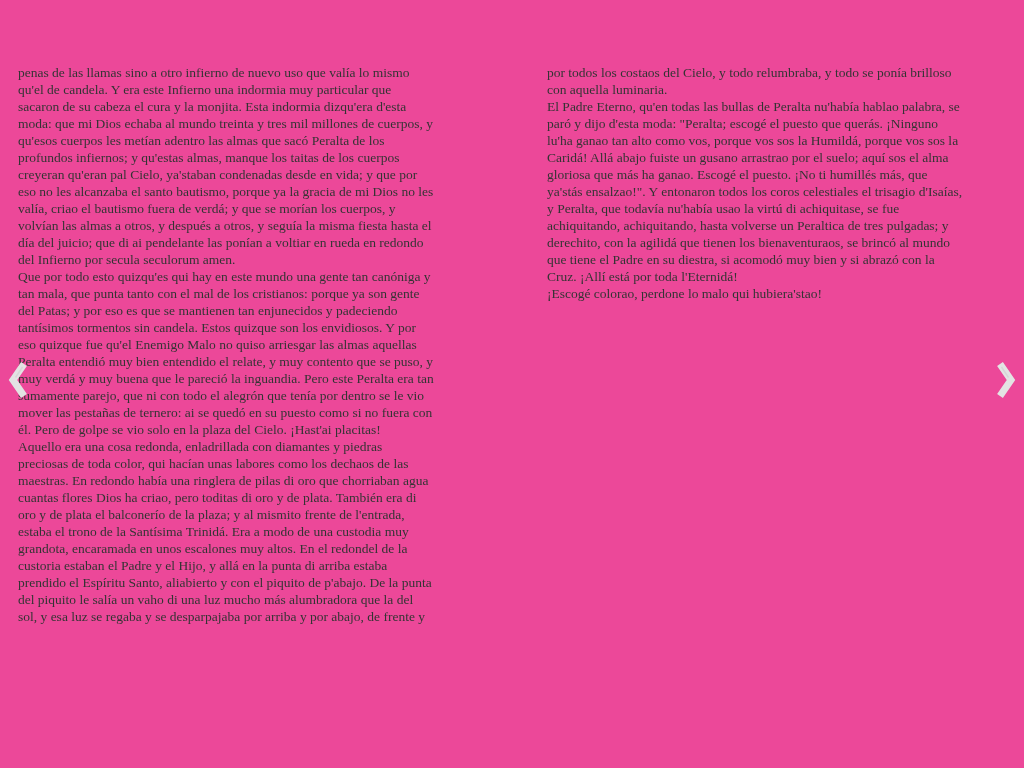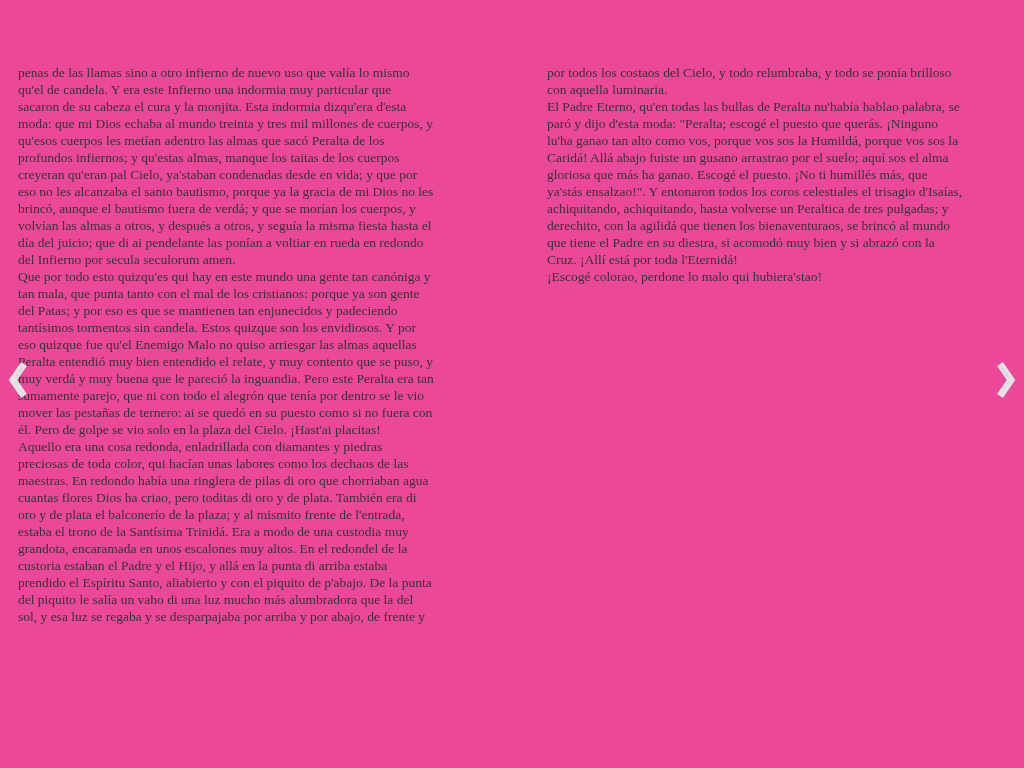--- a/index.html
+++ b/index.html
@@ -56,21 +56,21 @@
 
   <div class="column column-left">
       <div class="line"><span>penas de las llamas sino a otro infierno de nuevo uso que valía lo mismo</span></div>
       <div class="line"><span>qu'el de candela. Y era este Infierno una indormia muy particular que</span></div>
       <div class="line"><span>sacaron de su cabeza el cura y la monjita. Esta indormia dizqu'era d'esta</span></div>
       <div class="line"><span>moda: que mi Dios echaba al mundo treinta y tres mil millones de cuerpos, y</span></div>
       <div class="line"><span>qu'esos cuerpos les metían adentro las almas que sacó Peralta de los</span></div>
       <div class="line"><span>profundos infiernos; y qu'estas almas, manque los taitas de los cuerpos</span></div>
       <div class="line"><span>creyeran qu'eran pal Cielo, ya'staban condenadas desde en vida; y que por</span></div>
       <div class="line"><span>eso no les alcanzaba el santo bautismo, porque ya la gracia de mi Dios no les</span></div>
-      <div class="line"><span>brincó, aunque el bautismo fuera de verdá; y que se morían los cuerpos, y</span></div>
+      <div class="line"><span>valía, criao el bautismo fuera de verdá; y que se morían los cuerpos, y</span></div>
       <div class="line"><span>volvían las almas a otros, y después a otros, y seguía la misma fiesta hasta el</span></div>
       <div class="line"><span>día del juicio; que di ai pendelante las ponían a voltiar en rueda en redondo</span></div>
       <div class="line"><span>del Infierno por </span><span style="">secula seculorum amen.</span></div>
       <div class="line"><span>Que por todo esto quizqu'es qui hay en este mundo una gente tan canóniga y</span></div>
       <div class="line"><span>tan mala, que punta tanto con el mal de los cristianos: porque ya son gente</span></div>
       <div class="line"><span>del Patas; y por eso es que se mantienen tan enjunecidos y padeciendo</span></div>
       <div class="line"><span>tantísimos tormentos sin candela. Estos quizque son los envidiosos. Y por</span></div>
       <div class="line"><span>eso quizque fue qu'el Enemigo Malo no quiso arriesgar las almas aquellas</span></div>
       <div class="line"><span>Peralta entendió muy bien entendido el relate, y muy contento que se puso, y</span></div>
       <div class="line"><span>muy verdá y muy buena que le pareció la inguandia. Pero este Peralta era tan</span></div>
@@ -92,20 +92,21 @@
 
   <div class="column column-right">
       <div class="line"><span>por todos los costaos del Cielo, y todo relumbraba, y todo se ponía brilloso</span></div>
       <div class="line"><span>con aquella luminaria.</span></div>
       <div class="line"><span>El Padre Eterno, qu'en todas las bullas de Peralta nu'había hablao palabra, se</span></div>
       <div class="line"><span>paró y dijo d'esta moda: "Peralta; escogé el puesto que querás. ¡Ninguno</span></div>
       <div class="line"><span>lu'ha ganao tan alto como vos, porque vos sos la Humildá, porque vos sos la</span></div>
       <div class="line"><span>Caridá! Allá abajo fuiste un gusano arrastrao por el suelo; aquí sos el alma</span></div>
       <div class="line"><span>gloriosa que más ha ganao. Escogé el puesto. ¡No ti humillés más, que</span></div>
       <div class="line"><span>ya'stás ensalzao!". Y entonaron todos los coros celestiales el trisagio d'Isaías,</span></div>
+      <div class="line"><span>y Peralta, que todavía nu'había usao la virtú di achiquitase, se fue</span></div>
       <div class="line"><span>achiquitando, achiquitando, hasta volverse un Peraltica de tres pulgadas; y</span></div>
       <div class="line"><span>derechito, con la agilidá que tienen los bienaventuraos, se brincó al mundo</span></div>
       <div class="line"><span>que tiene el Padre en su diestra, si acomodó muy bien y si abrazó con la</span></div>
       <div class="line"><span>Cruz. ¡Allí está por toda l'Eternidá!</span></div>
       <div class="line"><span>¡Escogé colorao, perdone lo malo qui hubiera'stao!</span></div>
     </div>
 
   <button class="nav-button nav-prev">
     <span>
       <svg width="24" height="40" viewBox="0 0 24 40">

